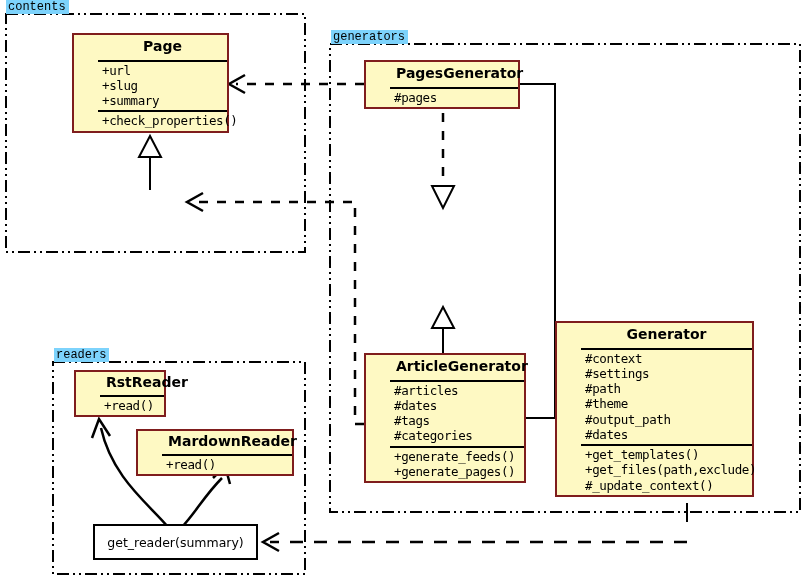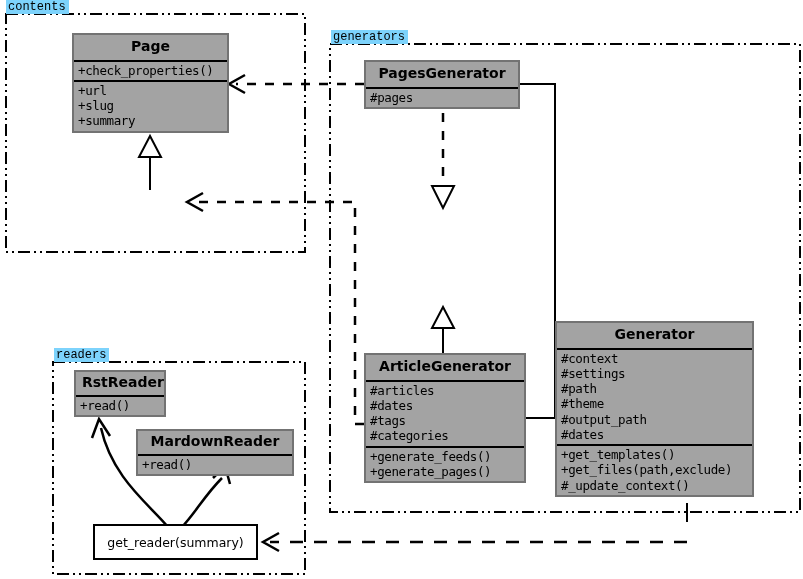--- a/index.html
+++ b/index.html
@@ -21,24 +21,25 @@
     position: absolute;
     left: 0;
     top: 0;
     width: 803px;
     height: 579px;
   }
 
   
   .uml-class {
     position: absolute;
-    background: #a3a3a3;
-    border: 2px solid #737373;
+    background: #fef9c3;
+    border: 2px solid #7f1d1d;
     box-sizing: border-box;
     z-index: 5;
+    padding-left: 24px;
   }
   .uml-name {
     font-weight: bold;
     font-size: 14px;
     text-align: center;
     padding: 4px 6px 5px 6px;
     color: #000;
     font-family: "DejaVu Sans", sans-serif;
     line-height: 1.12;
   }
@@ -135,26 +136,26 @@
     <polyline points="213,478 225,466 230,484" fill="none" stroke="#000" stroke-width="2.5"></polyline>
   </svg>
 
   <div class="package-label" style="left:6px; top:0px;">contents</div>
   <div class="package-label" style="left:331px; top:30px;">generators</div>
   <div class="package-label" style="left:54px; top:348px;">readers</div>
 
   <div class="uml-class" style="left:72px; top:33px; width:157px;">
     <div class="uml-name">Page</div>
     <div class="uml-compartment uml-sep">
-      <div>+check_properties()</div>
-    </div>
-    <div class="uml-compartment uml-sep">
       <div>+url</div>
       <div>+slug</div>
       <div>+summary</div>
+    </div>
+    <div class="uml-compartment uml-sep">
+      <div>+check_properties()</div>
     </div>
   </div>
 
 
   <div class="uml-class" style="left:364px; top:60px; width:156px;">
     <div class="uml-name">PagesGenerator</div>
     <div class="uml-compartment uml-sep">
       <div>#pages</div>
     </div>
   </div>

